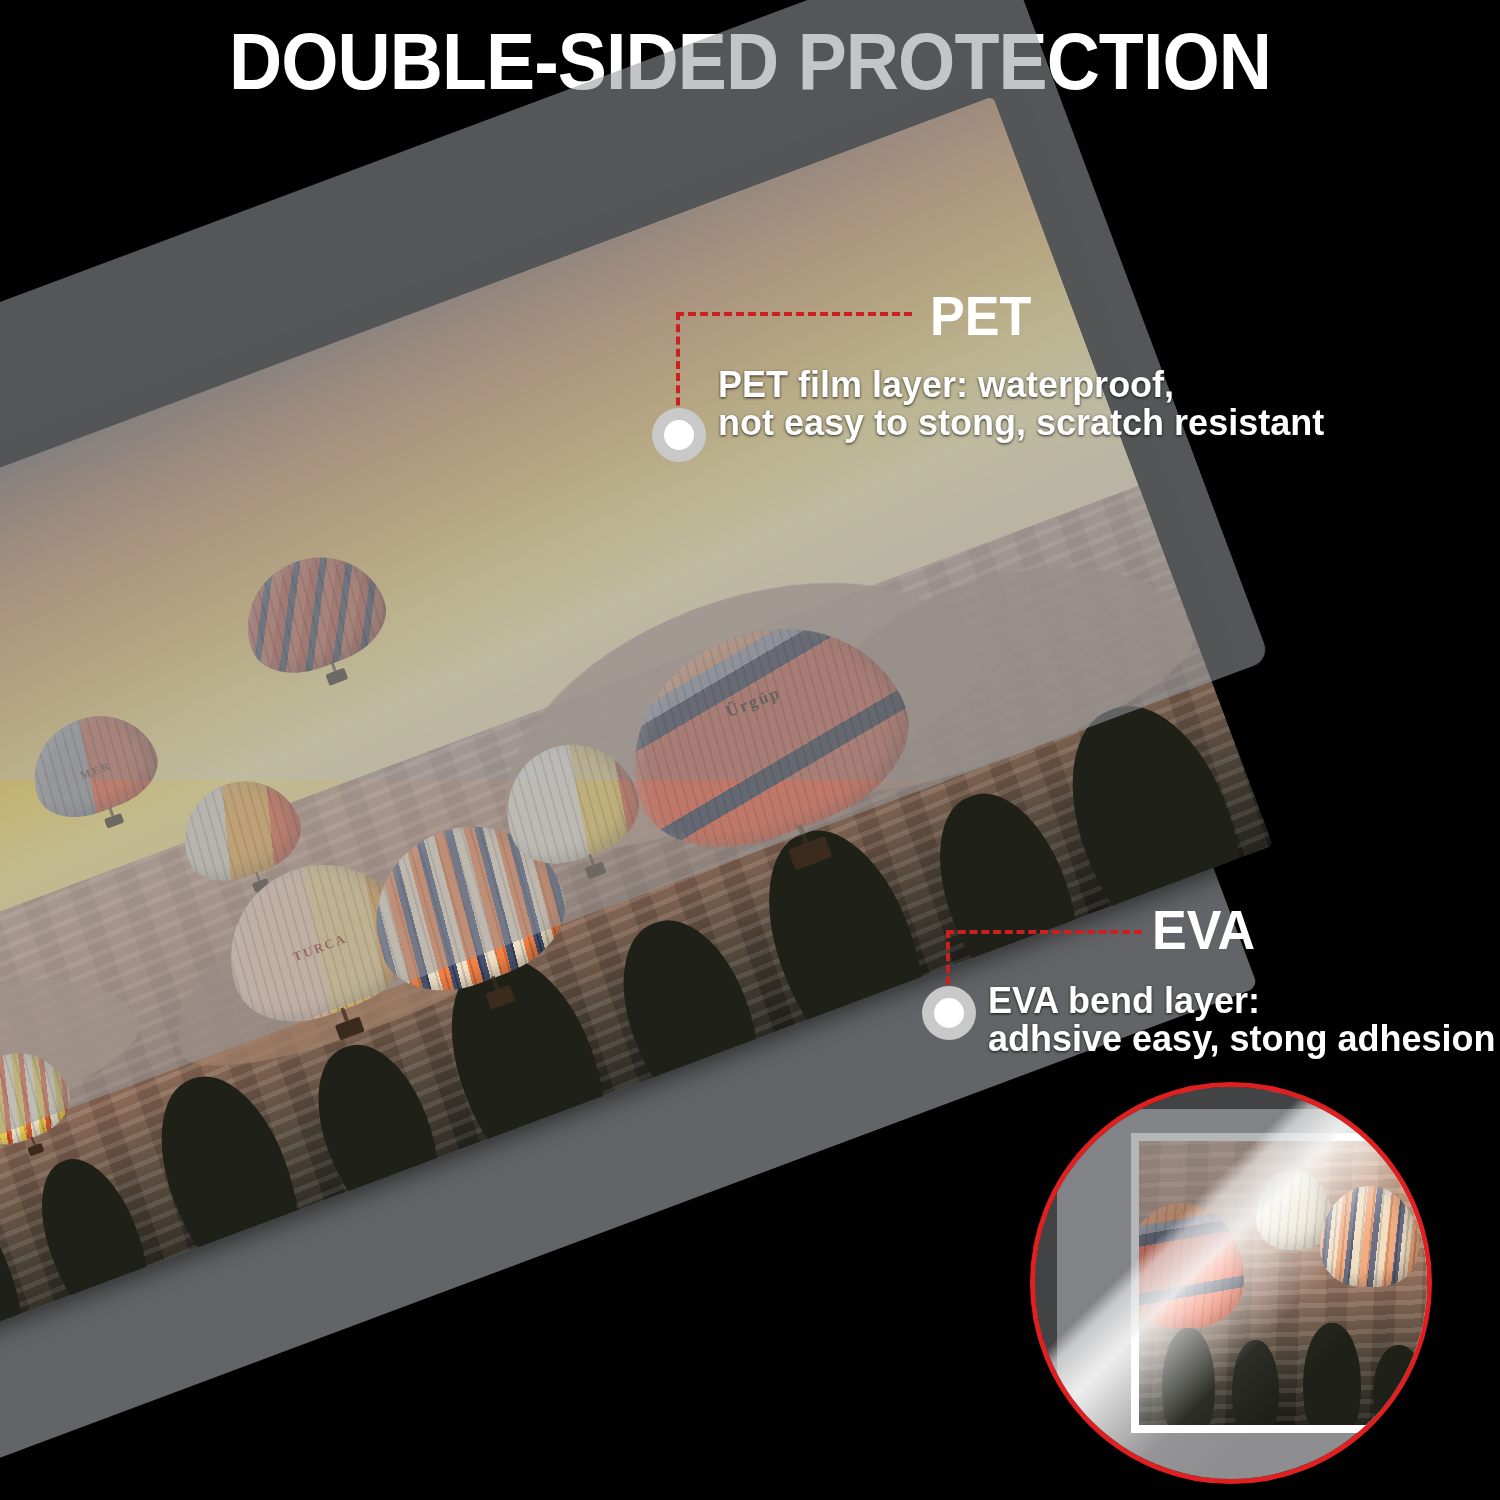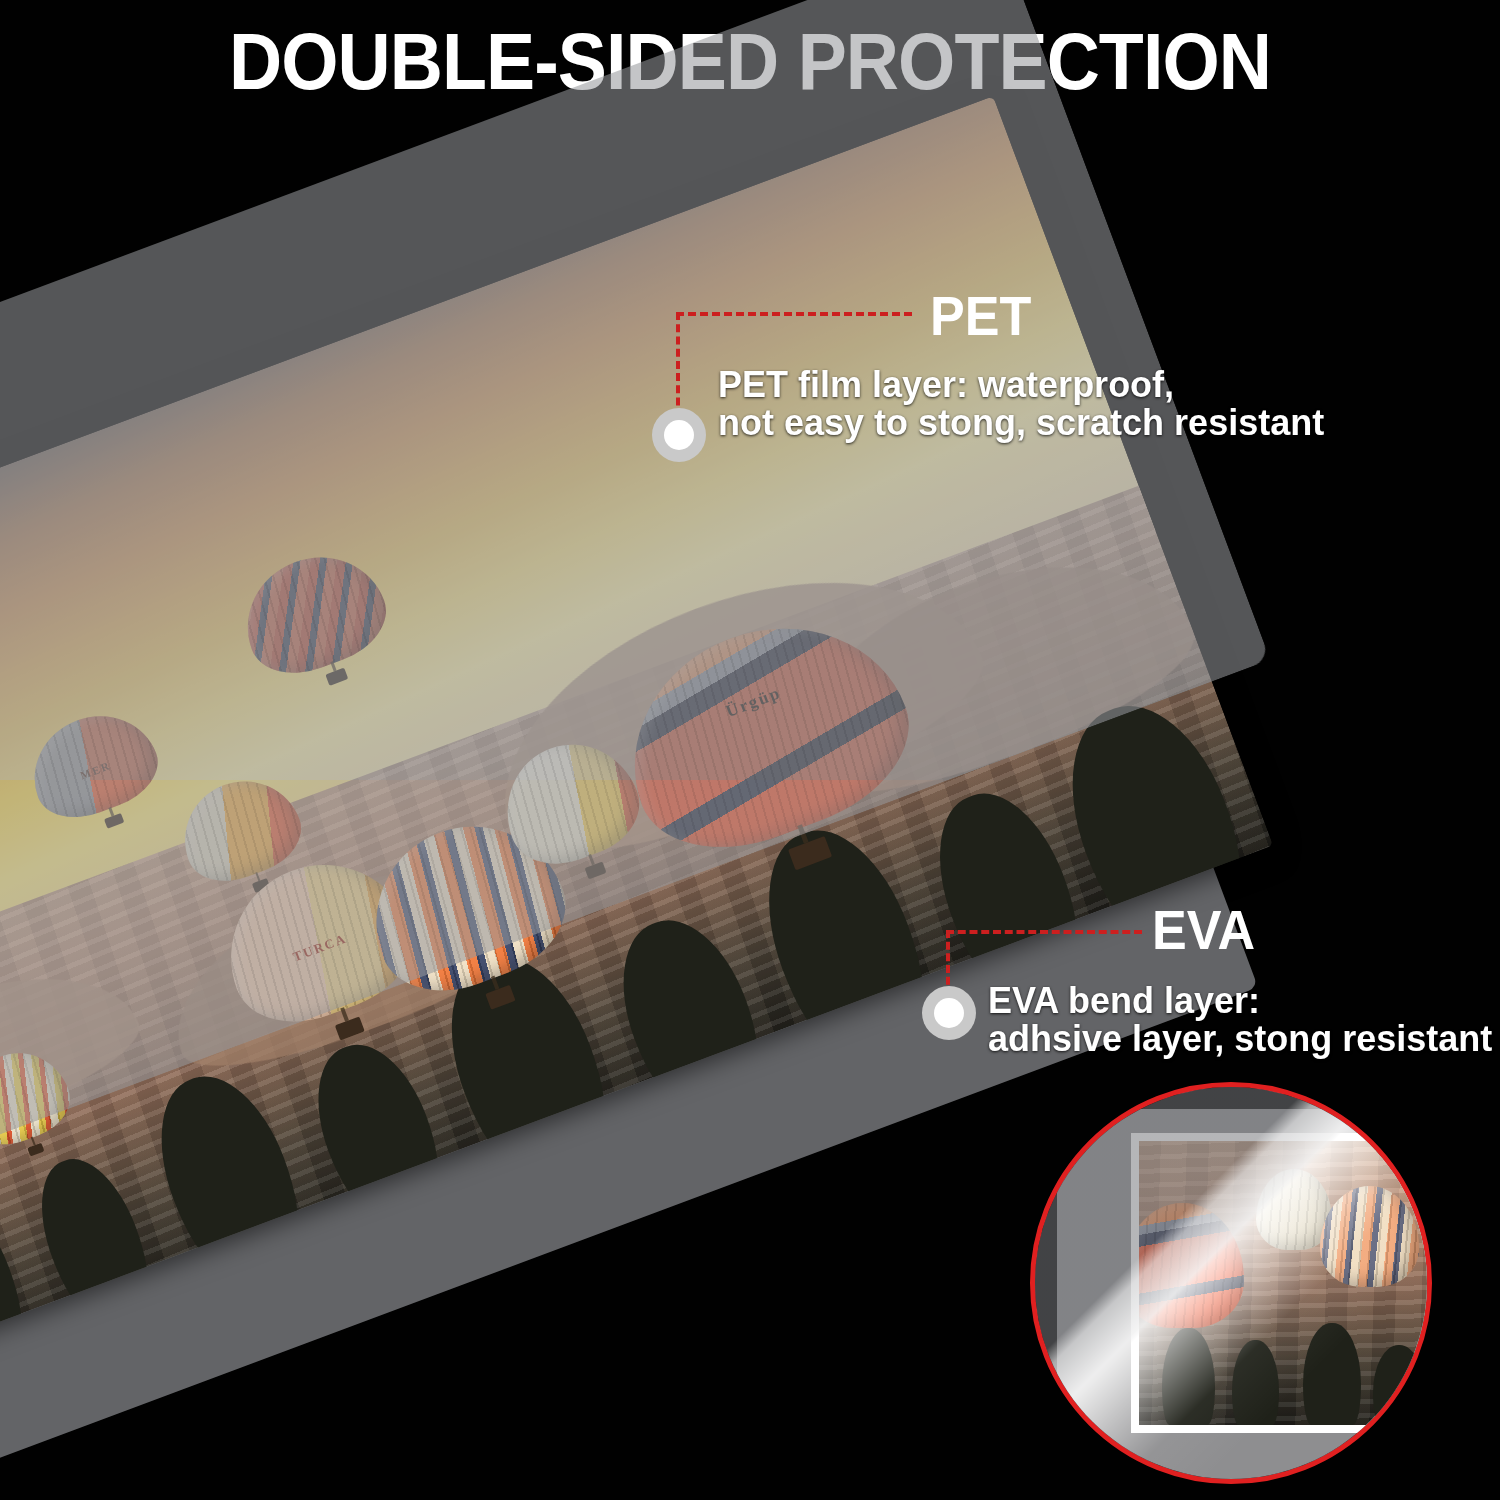--- a/index.html
+++ b/index.html
@@ -240,21 +240,21 @@
     <div class="co-body" style="left:718px;top:362px;position:absolute;">PET film layer: waterproof,</div>
     <div class="co-body" style="left:718px;top:400px;position:absolute;">not easy to stong, scratch resistant</div>
   </div>
 
   <div class="callout">
     <div class="dash-v" style="left:946px;top:930px;height:78px;"></div>
     <div class="dash-h" style="left:946px;top:930px;width:196px;"></div>
     <div class="dot" style="left:922px;top:986px;"></div>
     <div class="co-head" style="left:1152px;top:902px;position:absolute;">EVA</div>
     <div class="co-body" style="left:988px;top:978px;position:absolute;">EVA bend layer:</div>
-    <div class="co-body" style="left:988px;top:1016px;position:absolute;">adhsive layer, stong resistant</div>
+    <div class="co-body" style="left:988px;top:1016px;position:absolute;">adhsive easy, stong adhesion</div>
   </div>
 
   <div id="mag">
     <div class="gray"></div>
     <div class="whiteframe"></div>
     <div class="inner">
       <div class="scene">
         <div class="ground" style="top:0;height:100%;"></div>
         <div class="balloon" style="left:-6%;top:22%;width:42%;height:52%;">
           <div class="env" style="background:linear-gradient(170deg,#f2803c 0 18%,#7b8396 18% 24%,#1d2440 24% 32%,#f2421a 32% 64%,#161d34 64% 72%,#f2451c 72% 100%);"></div>

